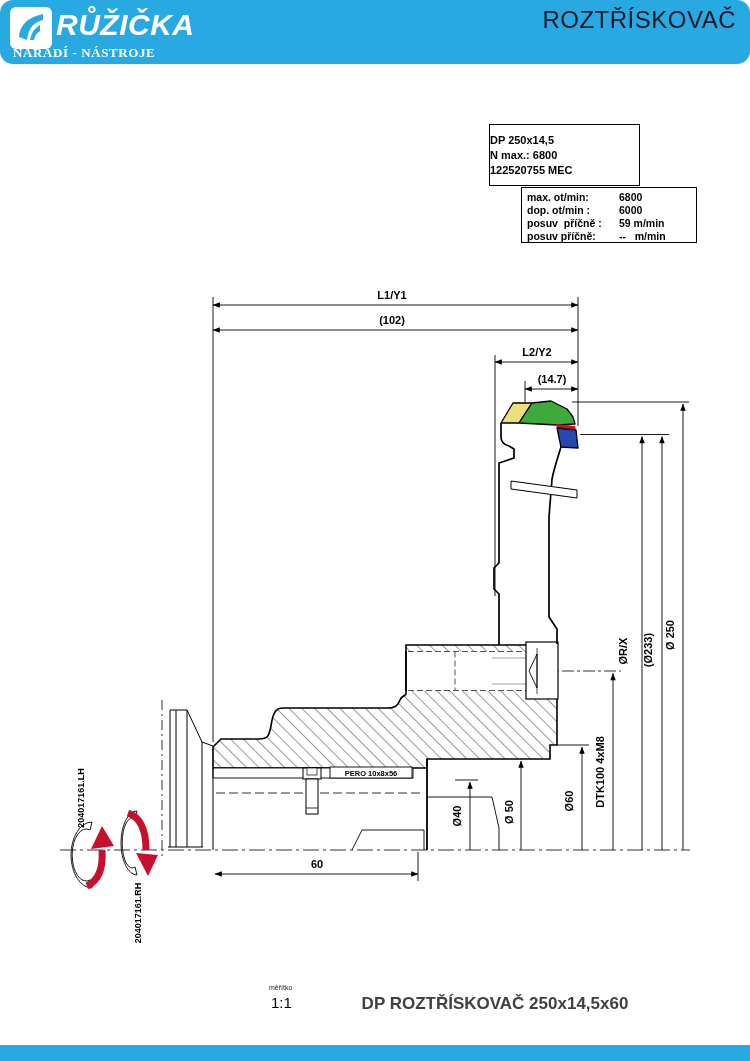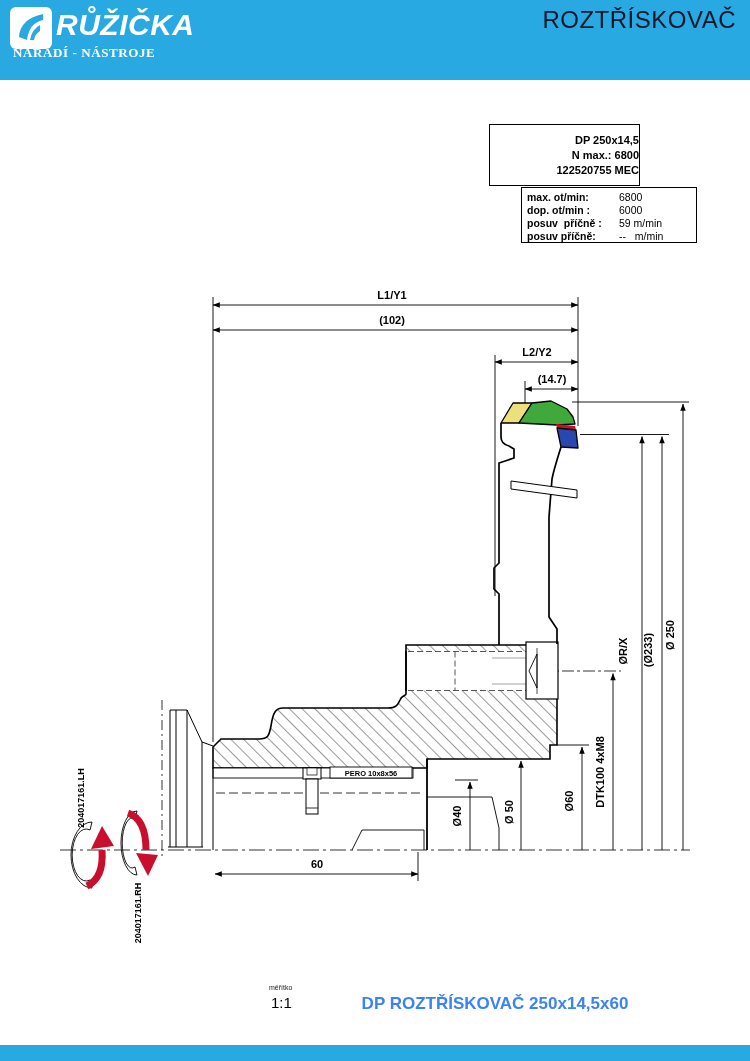--- a/index.html
+++ b/index.html
@@ -1,36 +1,36 @@
 <!DOCTYPE html>
 <html><head>
 <meta charset="utf-8">
 <style>
   html,body{margin:0;padding:0;background:#e8e8e8;}
   .page{position:relative;width:750px;height:1061px;background:#fff;margin:0 auto;
         font-family:"Liberation Sans",sans-serif;overflow:hidden;}
   .abs{position:absolute;}
   
-  .topbar{left:0;top:0;width:750px;height:80px;}
+  .topbar{left:0;top:0;width:750px;height:64px;border-radius:13px;}
   .logo-box{left:10px;top:7px;width:42px;height:42px;background:#fff;border-radius:6px;}
   .brand{left:56px;top:8px;font-size:30px;font-style:italic;font-weight:800;color:#fff;letter-spacing:.5px;}
   .brand-sub{left:13px;top:45px;font-size:13px;font-weight:700;color:#fff;letter-spacing:.6px;font-family:Liberation Serif, serif;}
   .head-title{right:14px;top:6px;text-align:right;color:#0f172a;font-size:24px;line-height:27px;font-weight:400;letter-spacing:.5px;}
   
   .card1{left:489px;top:124px;width:151px;height:62px;border:1.5px solid #000;box-sizing:border-box;
-         display:flex;flex-direction:column;justify-content:center;text-align:right;}
+         display:flex;flex-direction:column;justify-content:center;text-align:left;}
   .card1 div{font-size:11px;font-weight:700;line-height:15px;color:#000;}
   .card2{left:521px;top:187px;width:176px;height:56px;border:1px solid #000;box-sizing:border-box;padding-top:3px;text-align:center;}
   .specrow{position:relative;height:13px;}
   .specrow .lab{position:absolute;left:5px;top:0;font-size:10.5px;font-weight:700;color:#000;white-space:pre;}
-  .specrow .val{position:absolute;left:97px;top:0;font-size:10.5px;font-weight:400;color:#000;white-space:pre;}
+  .specrow .val{position:absolute;left:97px;top:0;font-size:10.5px;font-weight:700;color:#000;white-space:pre;}
   
   .scale-lab{left:269px;top:984px;font-size:7px;color:#222;}
   .scale-val{left:271px;top:994px;font-size:15px;color:#000;}
-  .foot-title{left:340px;top:994px;width:310px;text-align:center;font-size:17px;font-weight:700;color:#3b82f6;}
+  .foot-title{left:340px;top:994px;width:310px;text-align:center;font-size:17px;font-weight:700;color:#404040;}
   .botbar{left:0;top:1045px;width:750px;height:16px;}
   svg text{font-family:"Liberation Sans",sans-serif;}
 </style>
 </head>
 <body>
 
 <div class="page">
 
   <div class="abs topbar" style="background: rgb(41, 169, 225);">
     <div class="abs logo-box">

